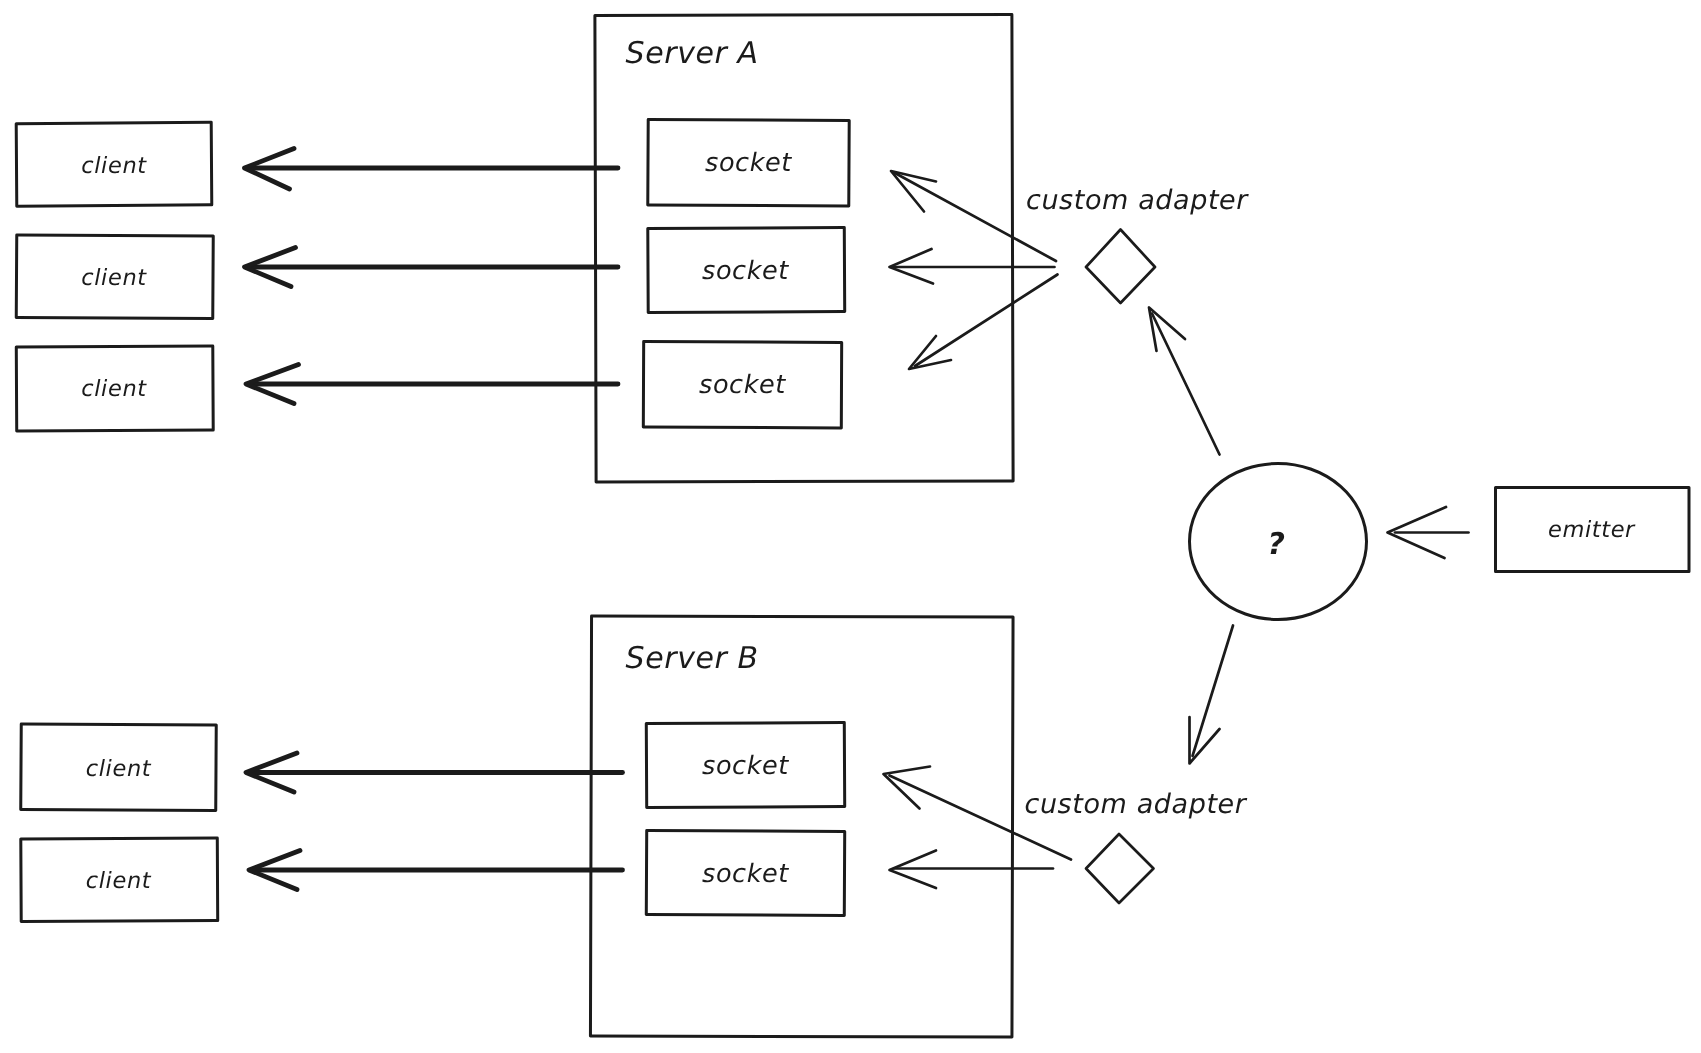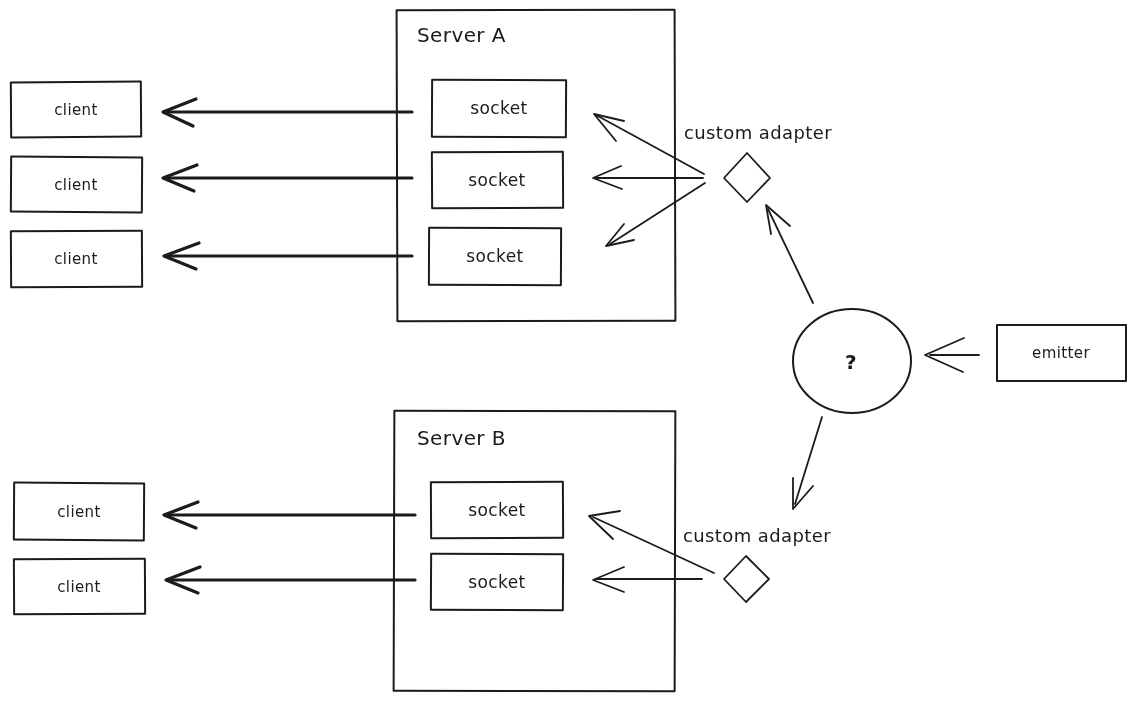--- a/index.html
+++ b/index.html
@@ -3,20 +3,21 @@
 <meta charset="utf-8">
 <style>
   html, body { margin: 0; padding: 0; background: #ffffff; }
   #stage {
     position: relative;
     width: 1134px;
     height: 702px;
     background: #ffffff;
     font-family: "DejaVu Sans", sans-serif;
     overflow: hidden;
+    font-style: italic;
   }
   svg { display: block; }
   .ink       { stroke: #1b1b1b; fill: none; stroke-linecap: round; stroke-linejoin: round; }
   .box       { stroke-width: 2; }
   .server    { stroke-width: 2; }
   .thick     { stroke-width: 3.2; }
   .thin      { stroke-width: 1.8; }
   .lbl       { fill: #1b1b1b; stroke: none; letter-spacing: 0.4px; }
   .lbl-title { font-size: 20px; }
   .lbl-socket{ font-size: 17px; }

